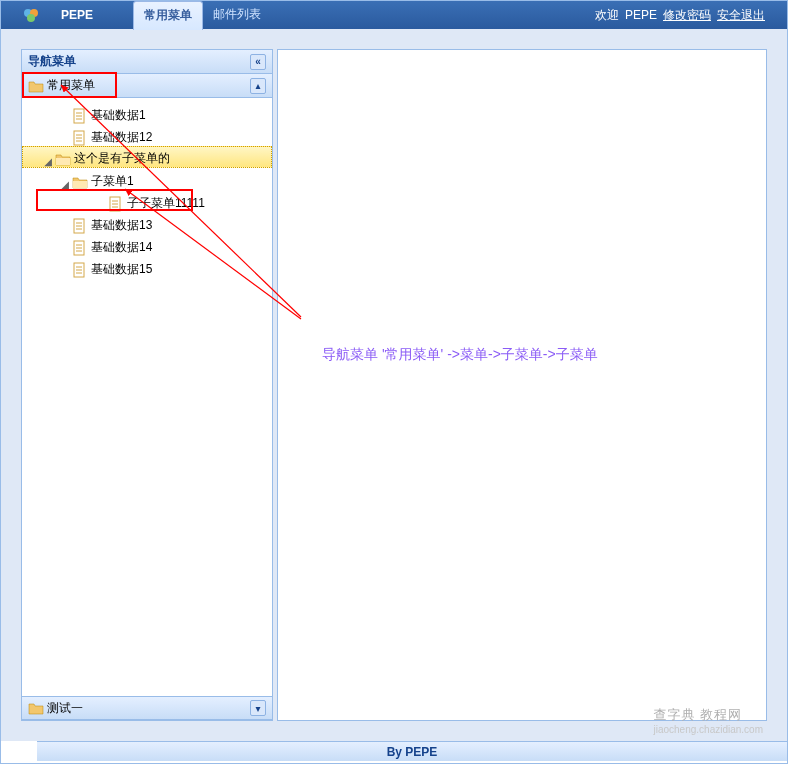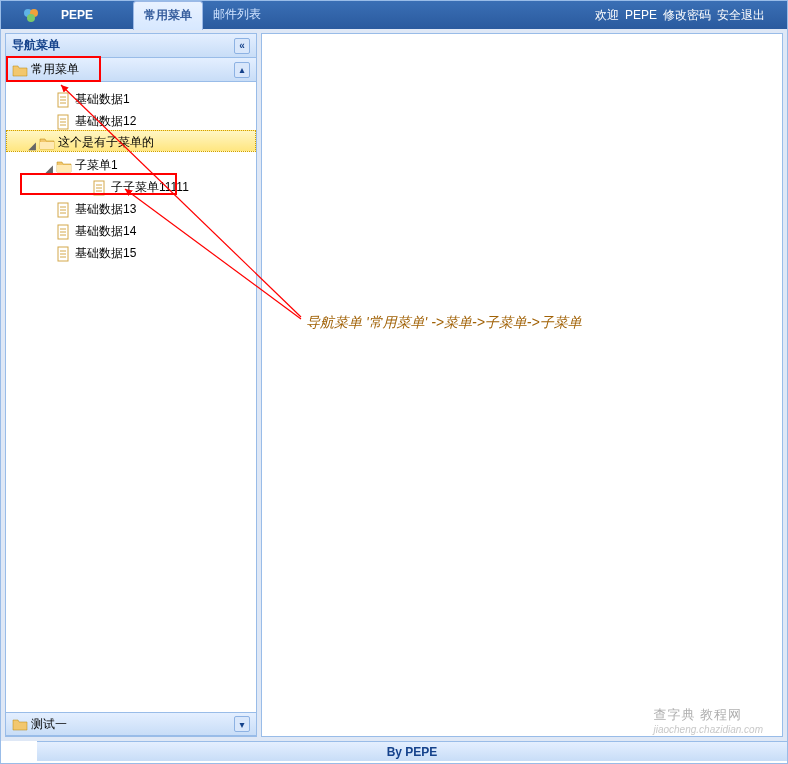--- a/index.html
+++ b/index.html
@@ -5,43 +5,43 @@
 * { box-sizing: border-box; margin: 0; padding: 0; }
 body { font-family: Arial, "Microsoft YaHei", sans-serif; font-size: 12px; background: #fff; width: 788px; height: 764px; overflow: hidden; position: relative; border: 1px solid #99bce8; }
 .topbar { height: 28px; background: linear-gradient(#3a6fb5, #2a5a9e); color: #fff; display: flex; align-items: center; padding: 0 22px; font-size: 12px; gap: 16px; }
 .logo-icon { width: 16px; height: 16px; margin-right: 6px; }
 .brand { font-weight: bold; margin-right: 24px; color: #fff; }
 .tabbar { display: flex; align-items: center; flex: 1; }
 .tab { padding: 5px 10px 6px; color: #cfe3ff; cursor: pointer; }
 .tab.active { background: linear-gradient(#e9f2ff,#d7e8ff); color: #385f9e; border-radius: 3px 3px 0 0; border:1px solid #9ab8e6; border-bottom:none; font-weight:bold; margin-bottom:-1px;}
 .topright { display: flex; align-items: center; gap: 6px; font-size: 12px; }
 .topright span { color: #fff; }
-.topright a { color: #fff; cursor: pointer; }
-.work { display: flex; height: 712px; background: #dfe8f6; padding: 4px; gap: 4px; }
+.topright a { color: #fff; text-decoration: underline; cursor: pointer; }
+.work { display: flex; height: 712px; background: #dfe8f6; padding: 20px; gap: 4px; }
 .sidebar { width: 252px; background: #fff; border: 1px solid #99bce8; display: flex; flex-direction: column; position: relative; }
 .panel-hd { height: 24px; background: linear-gradient(#e4efff,#c8ddf7); border-bottom: 1px solid #99bce8; display: flex; align-items: center; padding: 0 6px; color: #15428b; font-weight: bold; }
 .panel-hd .collapse { margin-left: auto; width: 16px; height: 16px; border: 1px solid #8db2e3; border-radius: 2px; display: flex; align-items: center; justify-content: center; background: #d9e7fb; cursor: pointer; font-size: 10px; color: #15428b;}
 .acc-hd { height: 24px; background: linear-gradient(#e4efff,#c8ddf7); border-bottom: 1px solid #99bce8; display: flex; align-items: center; padding: 0 6px; cursor: pointer; }
 .acc-hd .toggle { margin-left: auto; width: 16px; height: 16px; border: 1px solid #8db2e3; border-radius: 2px; display: flex; align-items: center; justify-content: center; color:#15428b; background:#d9e7fb; font-size:10px;}
 .acc-body { flex: 1; overflow: auto; background:#fff; padding-top:4px;}
 .acc2 { margin-top: auto; border-top:1px solid #99bce8;}
 .redbox1 { position:absolute; left:0px; top:22px; width:95px; height:26px; border:2px solid red; pointer-events:none; z-index:5;}
 .redbox2 { position:absolute; left:14px; top:139px; width:157px; height:22px; border:2px solid red; pointer-events:none; z-index:5;}
 .tree { font-size:12px; color:#000;}
 .node { display:flex; align-items:flex-end; height:22px; cursor:pointer; white-space:nowrap;}
 .node.sel { background: linear-gradient(#fff6c4,#ffe680); border:1px dotted #d0a000; }
 .indent { display:inline-block; height:1px;}
 .arrow { width:14px; display:inline-flex; justify-content:center; color:#666; font-size:10px;}
 .icon-doc { width:16px; height:16px; margin-right:3px;}
 .icon-fld { width:16px; height:16px; margin-right:3px;}
 .content { flex:1; background:#fff; border:1px solid #99bce8; position:relative;}
-.anno { position:absolute; left:44px; top:280px; color:#a16207; font-size:14px; white-space:nowrap;font-style:italic;}
+.anno { position:absolute; left:44px; top:296px; color:#8b5cf6; font-size:14px; white-space:nowrap;}
 .footer { height:20px; background: linear-gradient(#e4efff,#c8ddf7); border-top:1px solid #99bce8; display:flex; align-items:center; justify-content:center; color:#15428b; font-size:12px; font-weight:bold;margin-left:36px;}
 .watermark { position:absolute; right:24px; bottom:28px; color:#b0b0b0; font-size:13px; letter-spacing:1px;}
-.watermark .sub { font-size:10px; color:#c8c8c8; display:block; letter-spacing:0;font-style:italic;}
+.watermark .sub { font-size:10px; color:#c8c8c8; display:block; letter-spacing:0;}
 svg.arrow-line{ position:absolute; left:0; top:46px; width:520px; height:330px; pointer-events:none; z-index:6;}
 </style>
 </head>
 <body>
 
 <div class="topbar">
   <svg class="logo-icon" viewBox="0 0 16 16">
       <circle cx="5" cy="6" r="4" fill="#5fb3e6"></circle>
       <circle cx="11" cy="6" r="4" fill="#f2a13a"></circle>
       <circle cx="8" cy="11" r="4" fill="#7ac96b"></circle>

